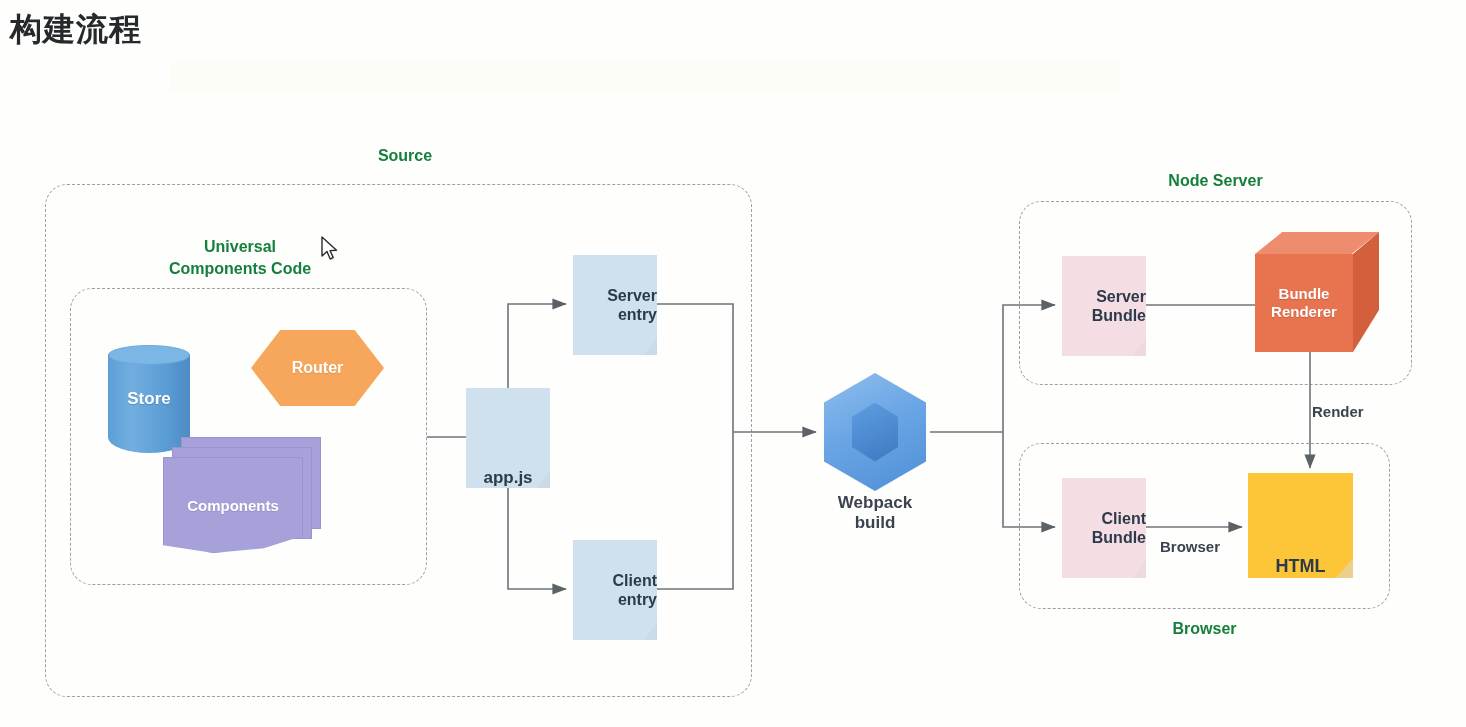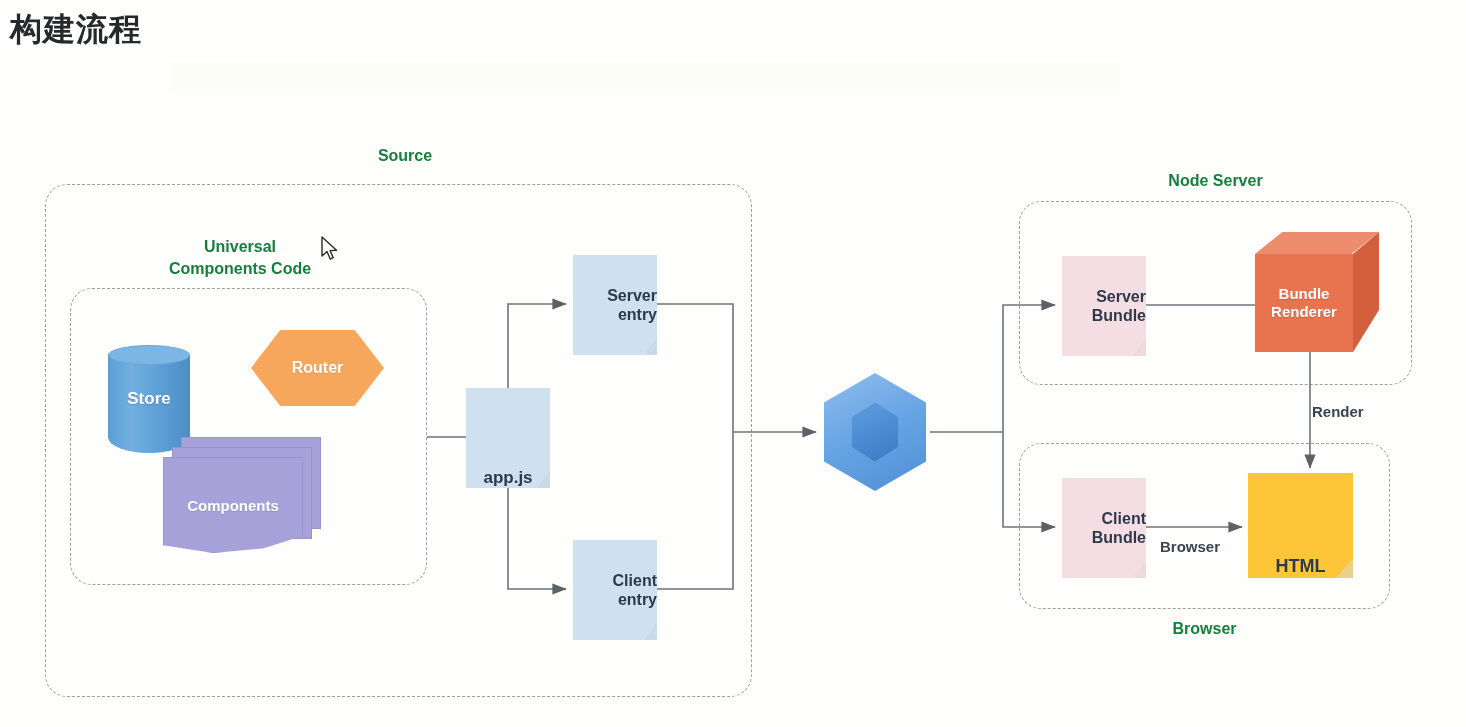--- a/index.html
+++ b/index.html
@@ -332,20 +332,24 @@
     <div class="doc-text" style="color:#2d3a4a; font-size:16px; flex-direction:column;">
       <span>Client</span>
       <span>entry</span>
     </div>
   </div>
 
   <div class="wp" style="left:824px; top:373px; width:102px; height:118px;">
     <div class="wp-outer"></div>
     <div class="wp-inner"></div>
   </div>
+  <div class="wp-caption" style="left:800px; top:493px; width:150px;">
+    <span>Webpack</span><br>
+    <span>build</span>
+  </div>
 
   <div class="doc" style="left:1062px; top:256px; width:84px; height:100px;">
     <div class="doc-body" style="background:#f4dde3;"></div>
     <div class="doc-fold" style="background:#ddbcc6;"></div>
     <div class="doc-text" style="color:#2d3a4a; font-size:16px; flex-direction:column;">
       <span>Server</span>
       <span>Bundle</span>
     </div>
   </div>
 

